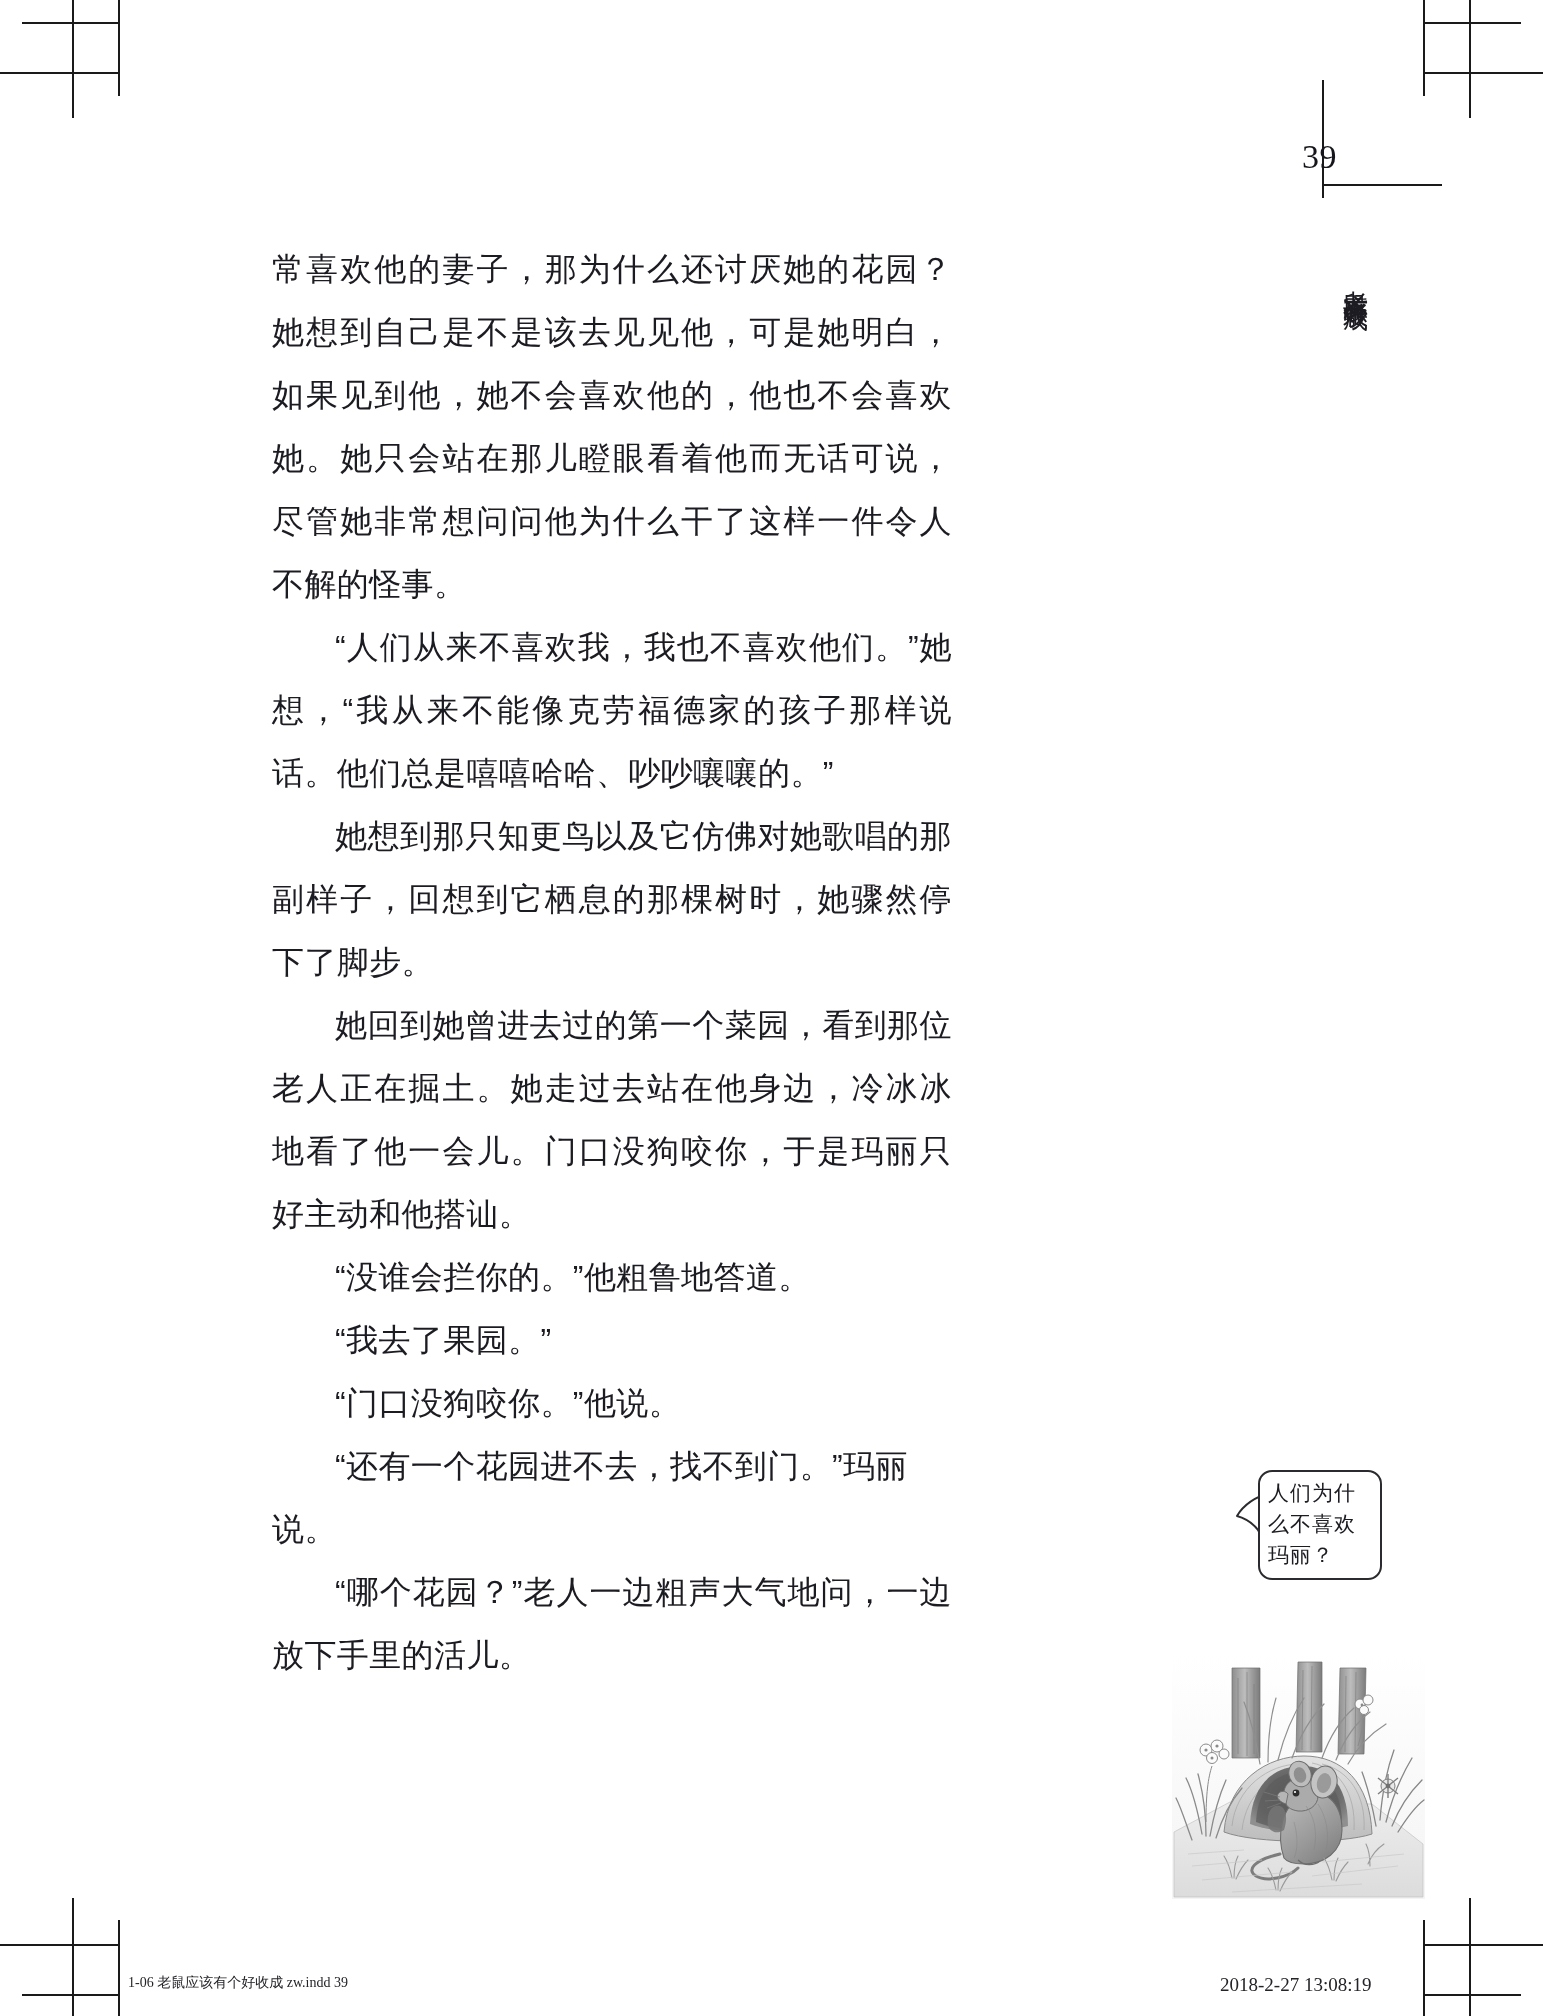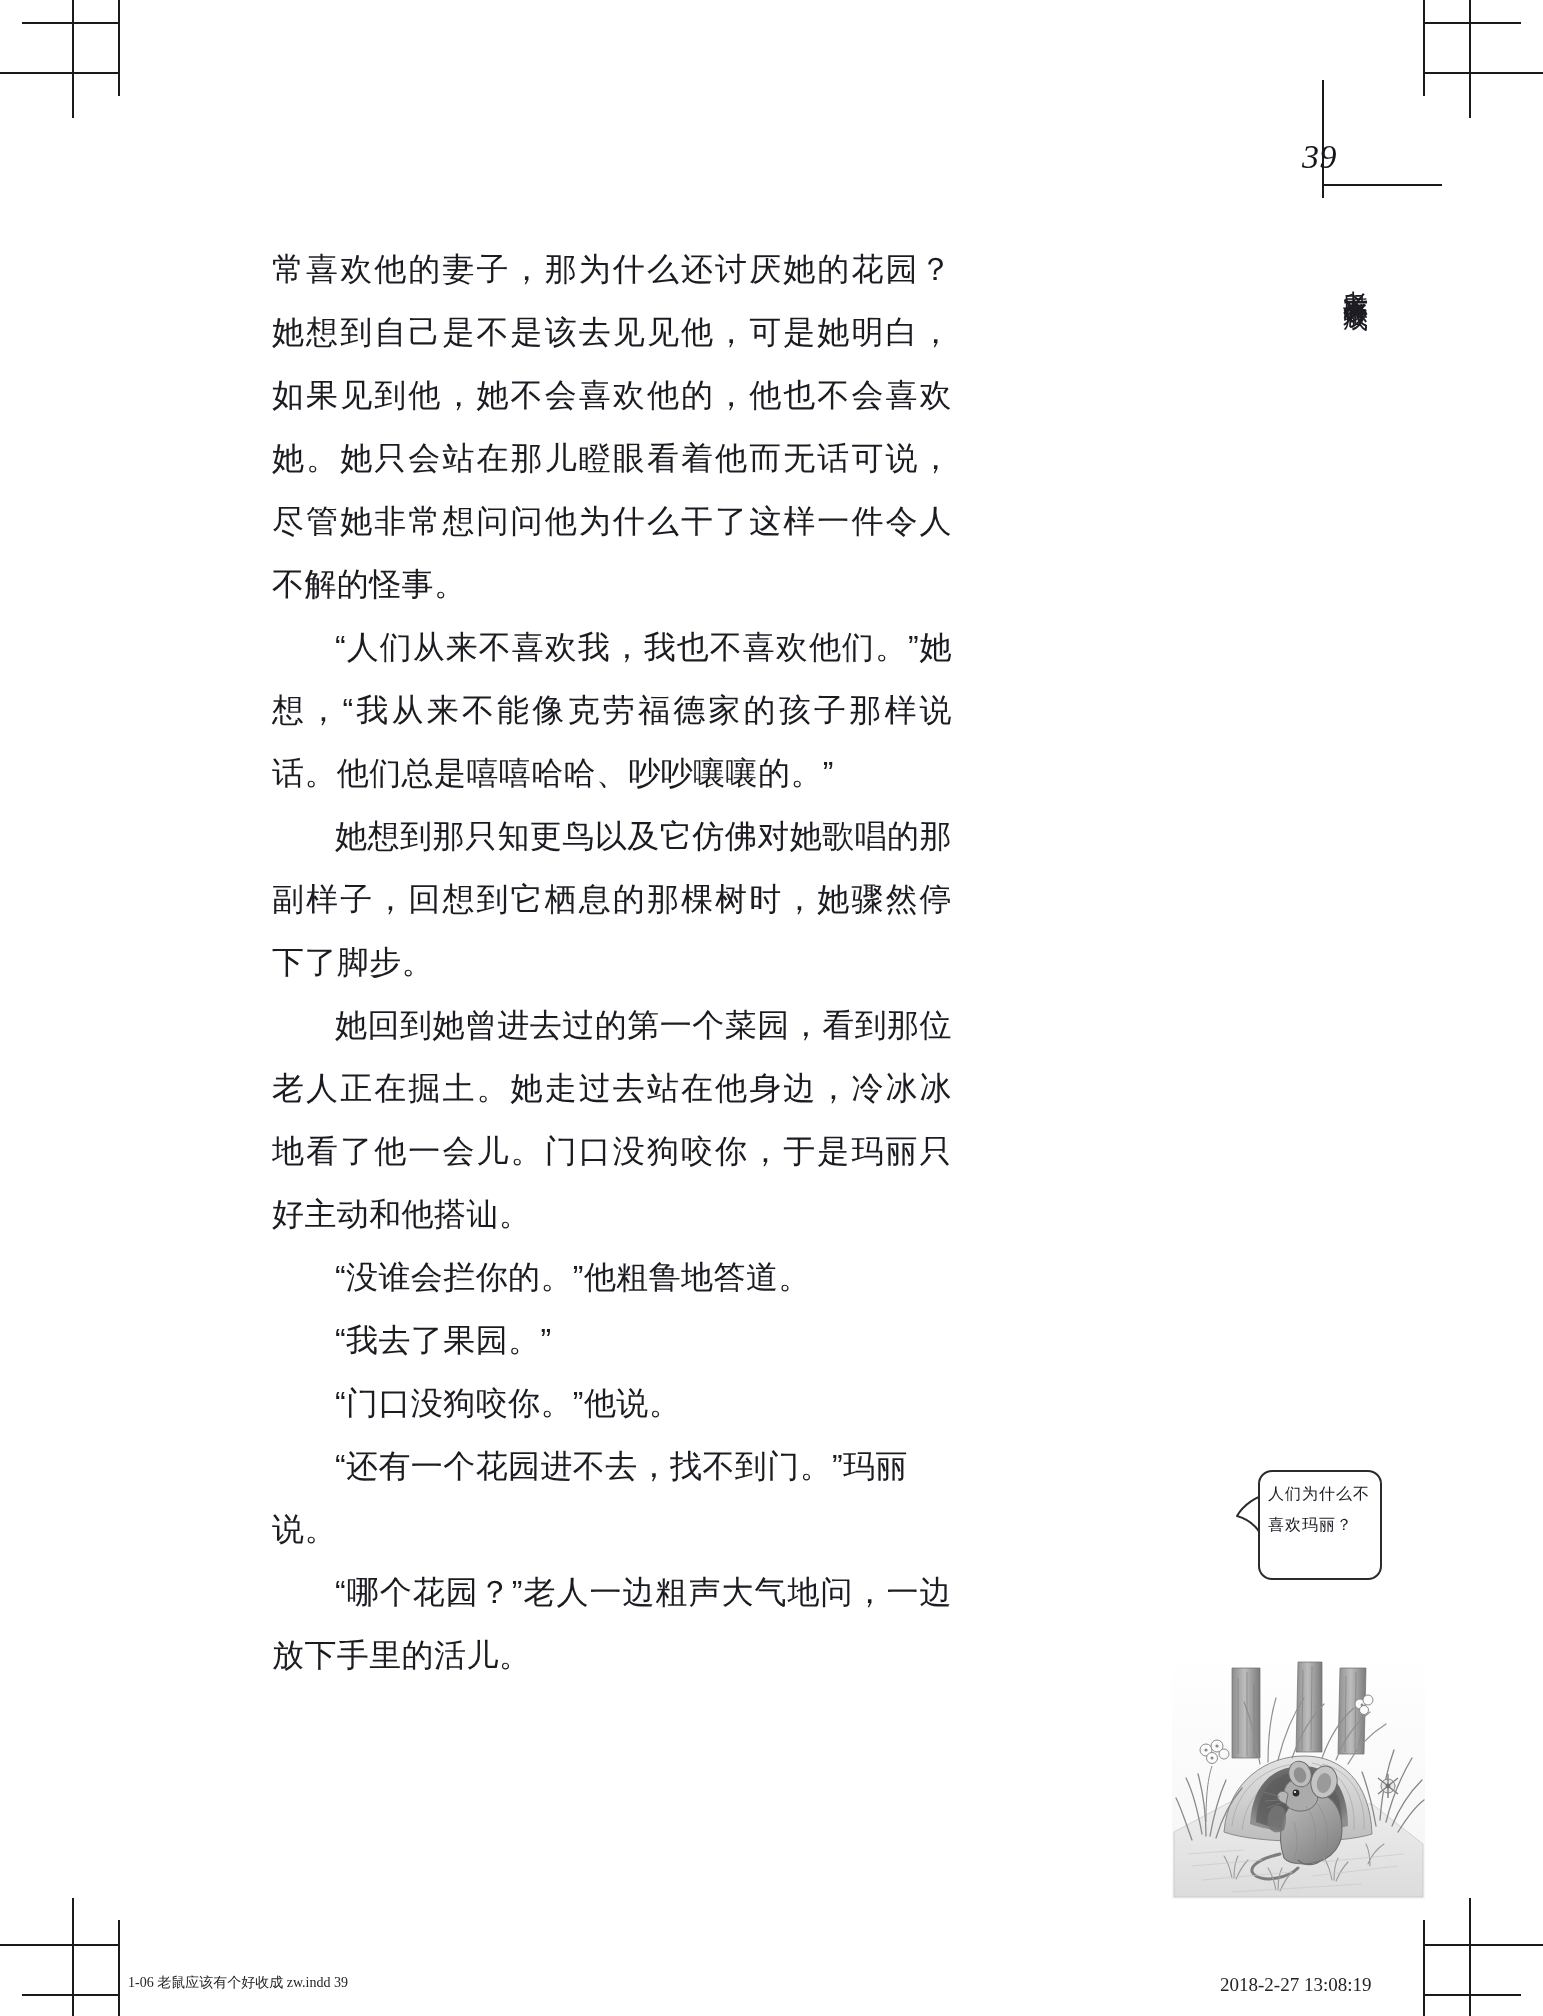--- a/index.html
+++ b/index.html
@@ -88,21 +88,21 @@
     border-radius: 14px;
     background: #ffffff;
     box-sizing: border-box;
   }
   .bubble-text {
     position: absolute;
     left: 32px;
     top: 8px;
     width: 108px;
     font-family: "Liberation Serif", "DejaVu Serif", serif;
-    font-size: 16px;
+    font-size: 21px;
     line-height: 31px;
     color: #1b1b22;
     letter-spacing: 1px;
   }
   .bubble-tail {
     position: absolute;
     left: 0;
     top: 18px;
     width: 40px;
     height: 62px;
@@ -161,21 +161,21 @@
   <div class="crop h" style="left:0px; top:1944px; width:118px;"></div>
   <div class="crop v" style="left:72px; top:1898px; height:118px;"></div>
   <div class="crop h" style="left:22px; top:1994px; width:96px;"></div>
   <div class="crop v" style="left:118px; top:1920px; height:96px;"></div>
 
   <div class="crop h" style="left:1425px; top:1944px; width:118px;"></div>
   <div class="crop v" style="left:1469px; top:1898px; height:118px;"></div>
   <div class="crop h" style="left:1425px; top:1994px; width:96px;"></div>
   <div class="crop v" style="left:1423px; top:1920px; height:96px;"></div>
 
-  <div class="folio" style="left:1302px; top:138px;font-style:italic;">39</div>
+  <div class="folio" style="left:1302px; top:138px;">39</div>
 
   <div class="running-head">老鼠应该有个好收成</div>
 
   <div class="body-col">
     <p class="para">常喜欢他的妻子，那为什么还讨厌她的花园？她想到自己是不是该去见见他，可是她明白，如果见到他，她不会喜欢他的，他也不会喜欢她。她只会站在那儿瞪眼看着他而无话可说，尽管她非常想问问他为什么干了这样一件令人不解的怪事。</p>
     <p class="para indent">“人们从来不喜欢我，我也不喜欢他们。”她想，“我从来不能像克劳福德家的孩子那样说话。他们总是嘻嘻哈哈、吵吵嚷嚷的。”</p>
     <p class="para indent">她想到那只知更鸟以及它仿佛对她歌唱的那副样子，回想到它栖息的那棵树时，她骤然停下了脚步。</p>
     <p class="para indent">她回到她曾进去过的第一个菜园，看到那位老人正在掘土。她走过去站在他身边，冷冰冰地看了他一会儿。门口没狗咬你，于是玛丽只好主动和他搭讪。</p>
     <p class="para indent last-short">“没谁会拦你的。”他粗鲁地答道。</p>
     <p class="para indent last-short">“我去了果园。”</p>

